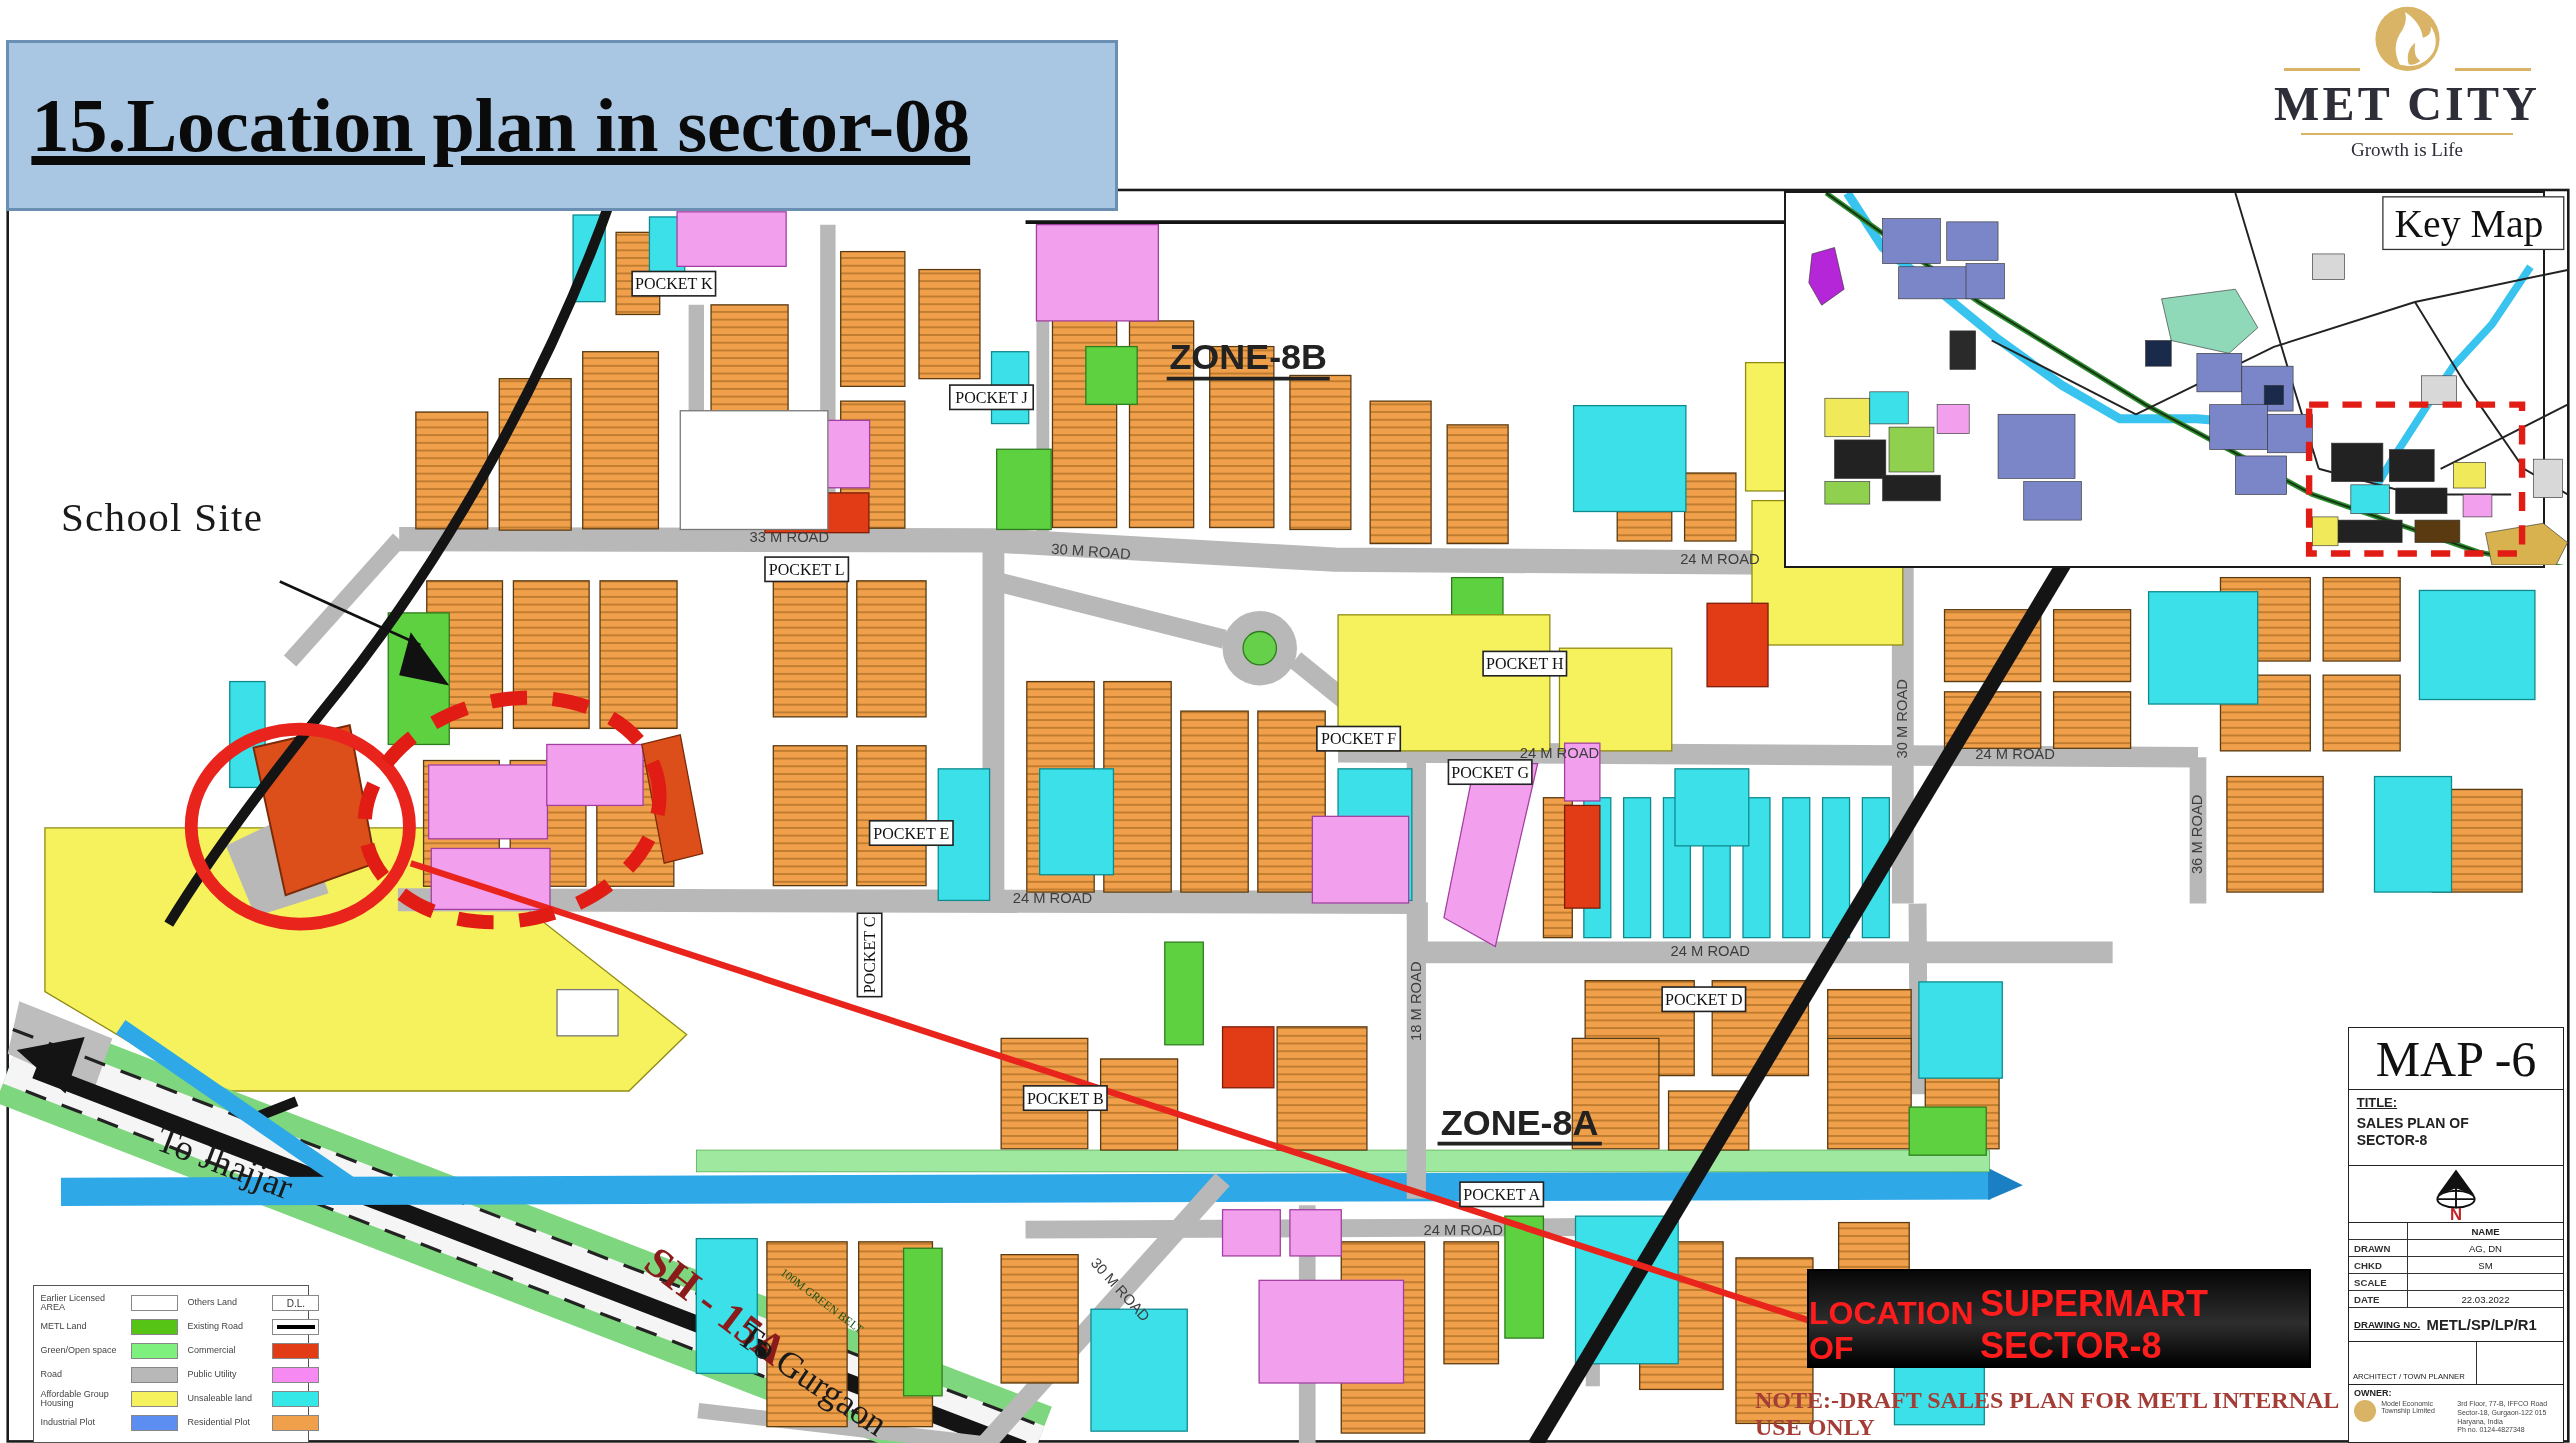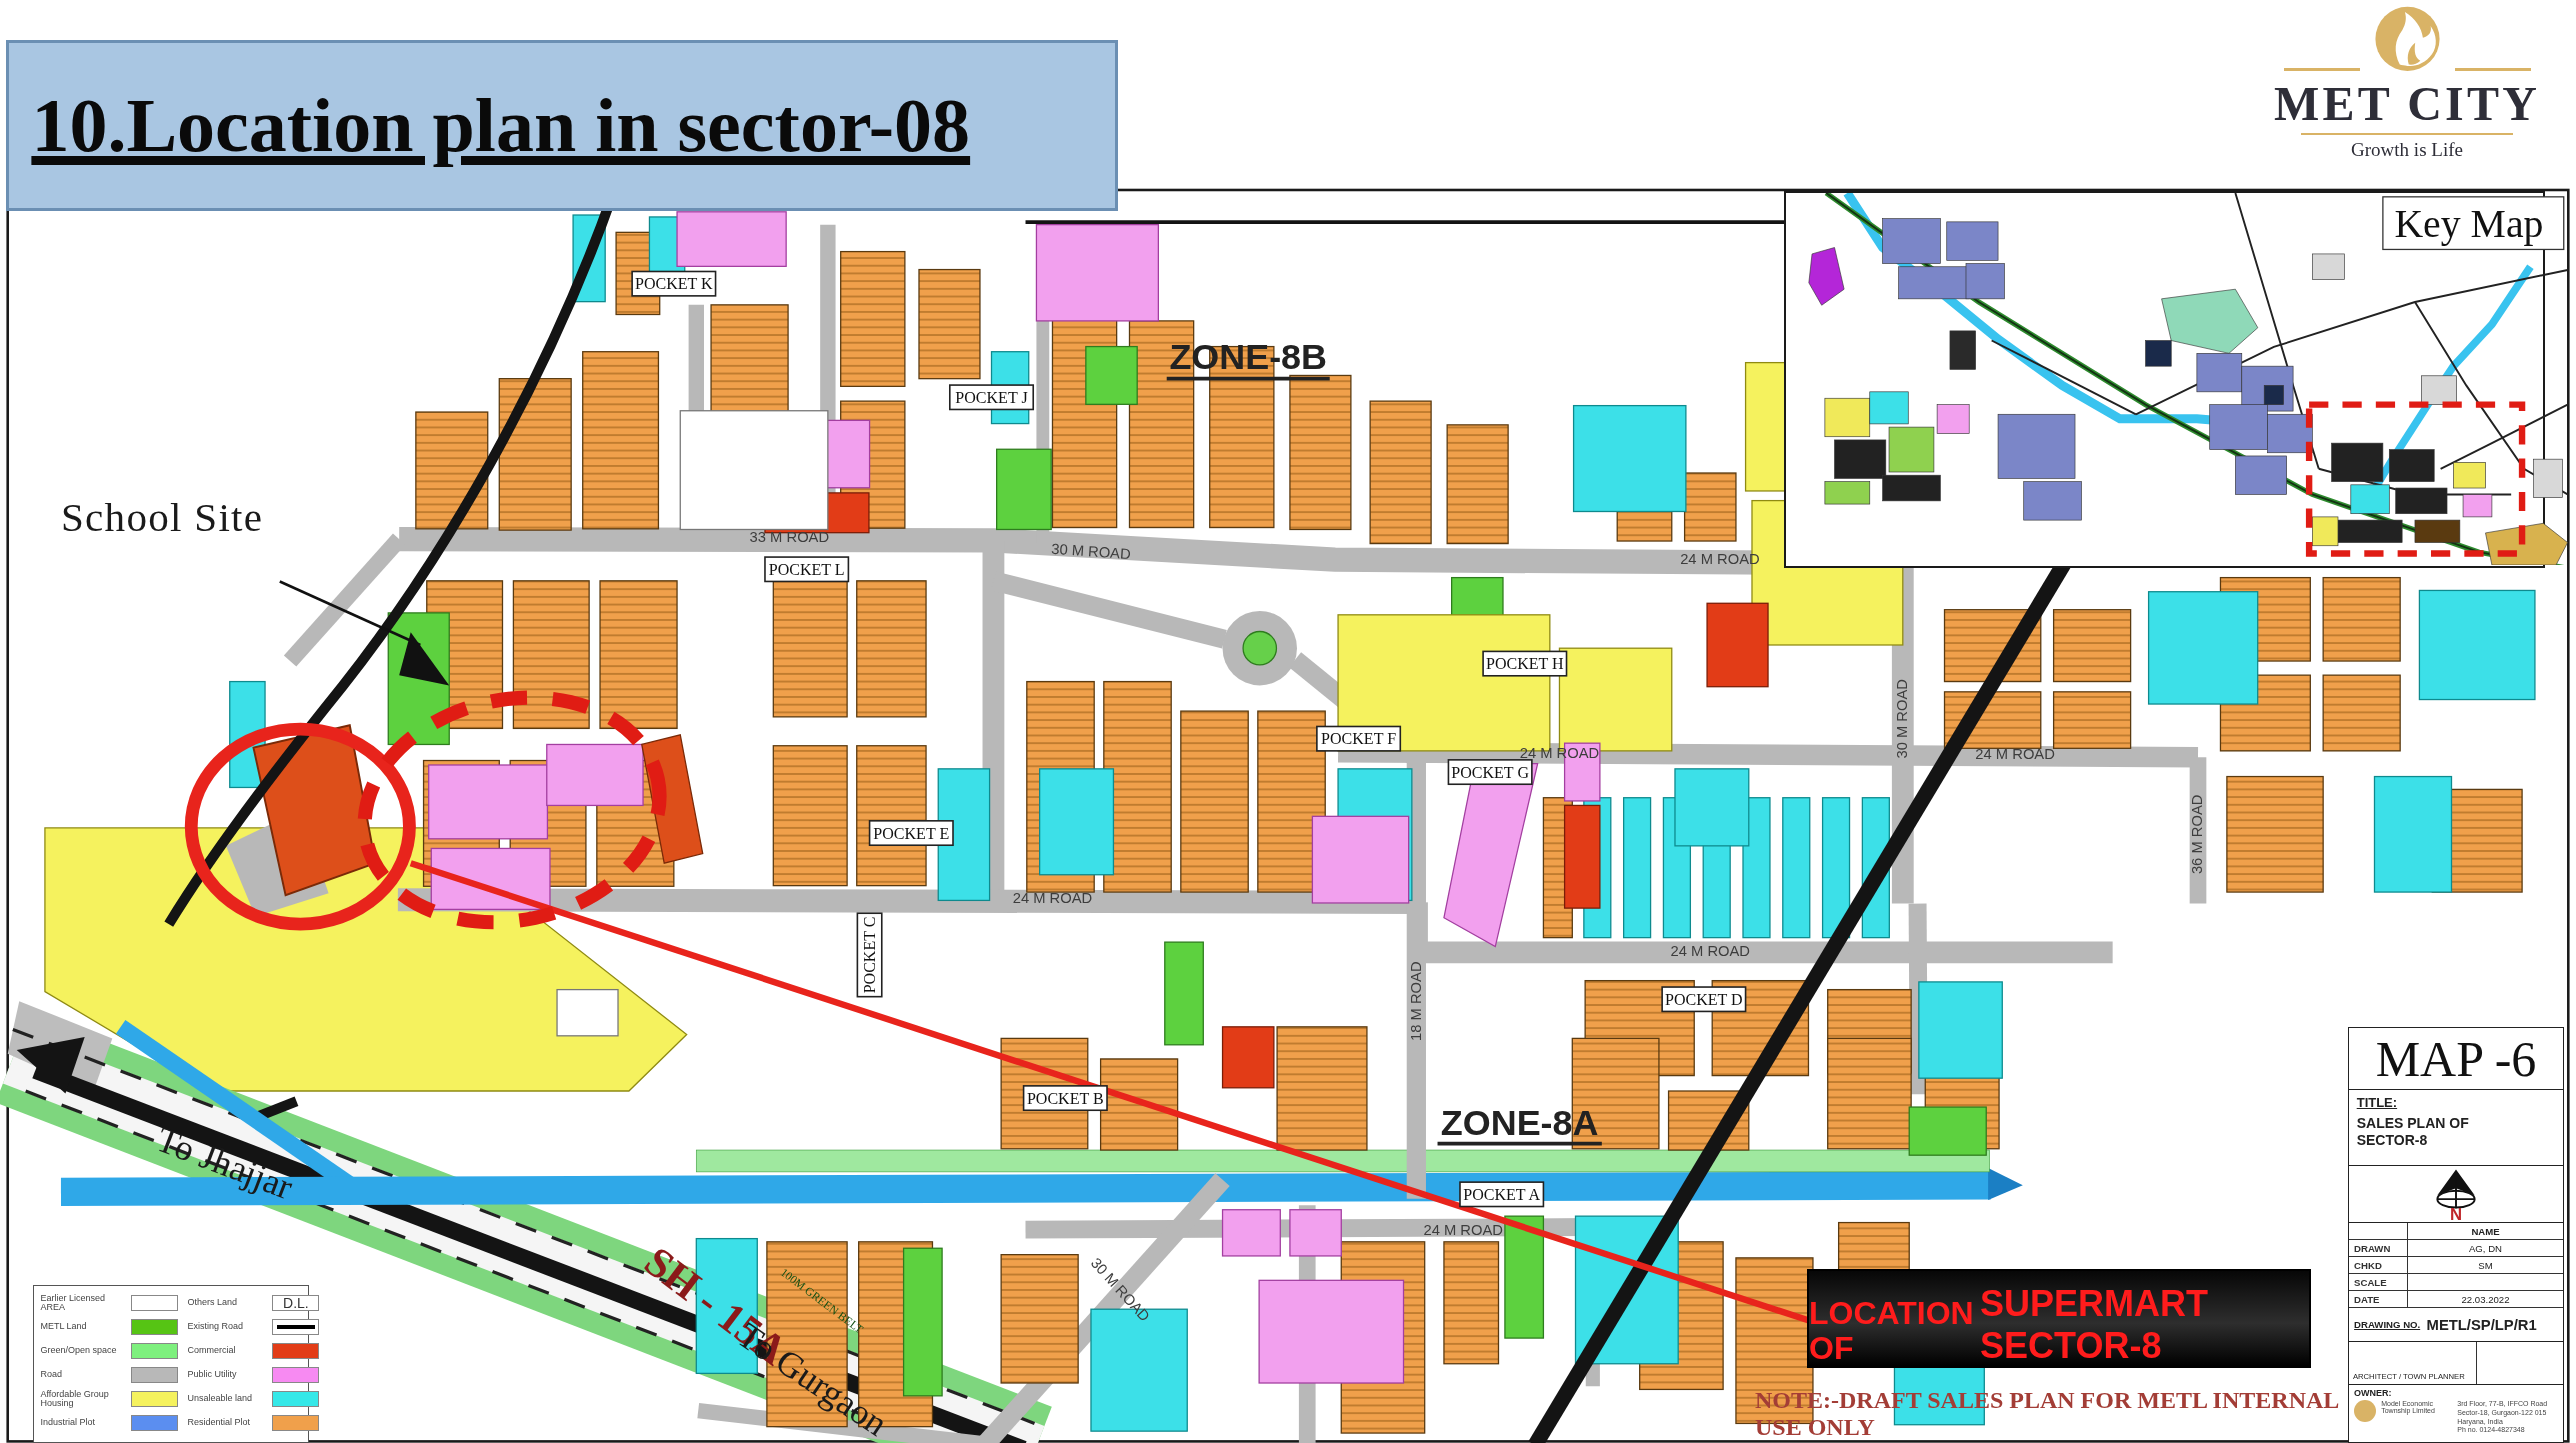--- a/index.html
+++ b/index.html
@@ -59,21 +59,21 @@
     justify-content:center;}
   #location-box .l1{color:#ff1c1c;font-weight:bold;font-size:32px;line-height:1.1;}
   #location-box .l2{color:#ff1c1c;font-weight:bold;font-size:36px;line-height:1.15;}
   #note{position:absolute;left:1755px;top:1387px;width:616px;
     font-family:"Liberation Serif",serif;font-weight:bold;font-size:24px;color:#a33d36;}
   #legend{position:absolute;left:33px;top:1285px;width:276px;height:158px;
     background:#fff;border:1.3px solid #555;box-sizing:border-box;padding:5.1px 6.4px;
     display:grid;grid-template-columns:82px 47px 76px 47px;column-gap:9px;
     grid-auto-rows:24px;align-items:center;font-size:9px;color:#444;}
   #legend .sw{height:15.4px;border:0.6px solid #888;box-sizing:border-box;background:#fff;
-    display:flex;align-items:center;justify-content:center;font-size:14px;color:#333;}
+    display:flex;align-items:center;justify-content:center;font-size:10px;color:#333;}
   #legend .sw .blackline{width:85%;height:3.9px;background:#000;}
   #legend .lab{line-height:1.05;}
   
   #map-svg{position:absolute;left:0;top:0;}
   .pa{fill:url(#ph);stroke:#5a3a10;stroke-width:2;}
   .cy{fill:#3ce0e8;stroke:#0e8a8e;stroke-width:2;}
   .gn{fill:#5dd13f;stroke:#2e7c1e;stroke-width:2;}
   .yl{fill:#f5f25e;stroke:#8f8a12;stroke-width:2;}
   .pk{fill:#f2a0ee;stroke:#a33fa0;stroke-width:2;}
   .rd{fill:#e23c17;stroke:#7a1d07;stroke-width:2;}
@@ -425,21 +425,21 @@
     </g>
     <rect x="815" y="330" width="332" height="232" fill="none" stroke="#e01c14" stroke-width="10" stroke-dasharray="30 22"></rect>
     <g>
       <rect x="930" y="6" width="282" height="82" fill="#ffffff" stroke="#333" stroke-width="2"></rect>
       <text x="948" y="68" font-family="Liberation Serif, serif" font-size="62" fill="#111">Key Map</text>
     </g>
   </svg>
 </div>
 
 <div id="title-bar">
-  <h1>10.Location plan in sector-08</h1>
+  <h1>15.Location plan in sector-08</h1>
 </div>
 
 <div id="logo">
   <div class="flame-row">
     <div class="gold-rule"></div>
     <svg width="77" height="77" viewBox="0 0 120 120">
       <circle cx="60" cy="56" r="50" fill="#d9b366"></circle>
       <path d="M48 96 C38 76 40 58 52 42 C57 33 59 24 56 14 C72 24 82 38 84 54 C94 52 98 45 96 36 C106 50 107 68 98 80 C88 94 72 100 60 98 C55 97 51 97 48 96 Z" fill="#ffffff"></path>
       <path d="M62 96 C58 82 62 70 72 62 C70 76 72 86 80 90 C75 95 68 97 62 96 Z" fill="#d9b366"></path>
     </svg>

